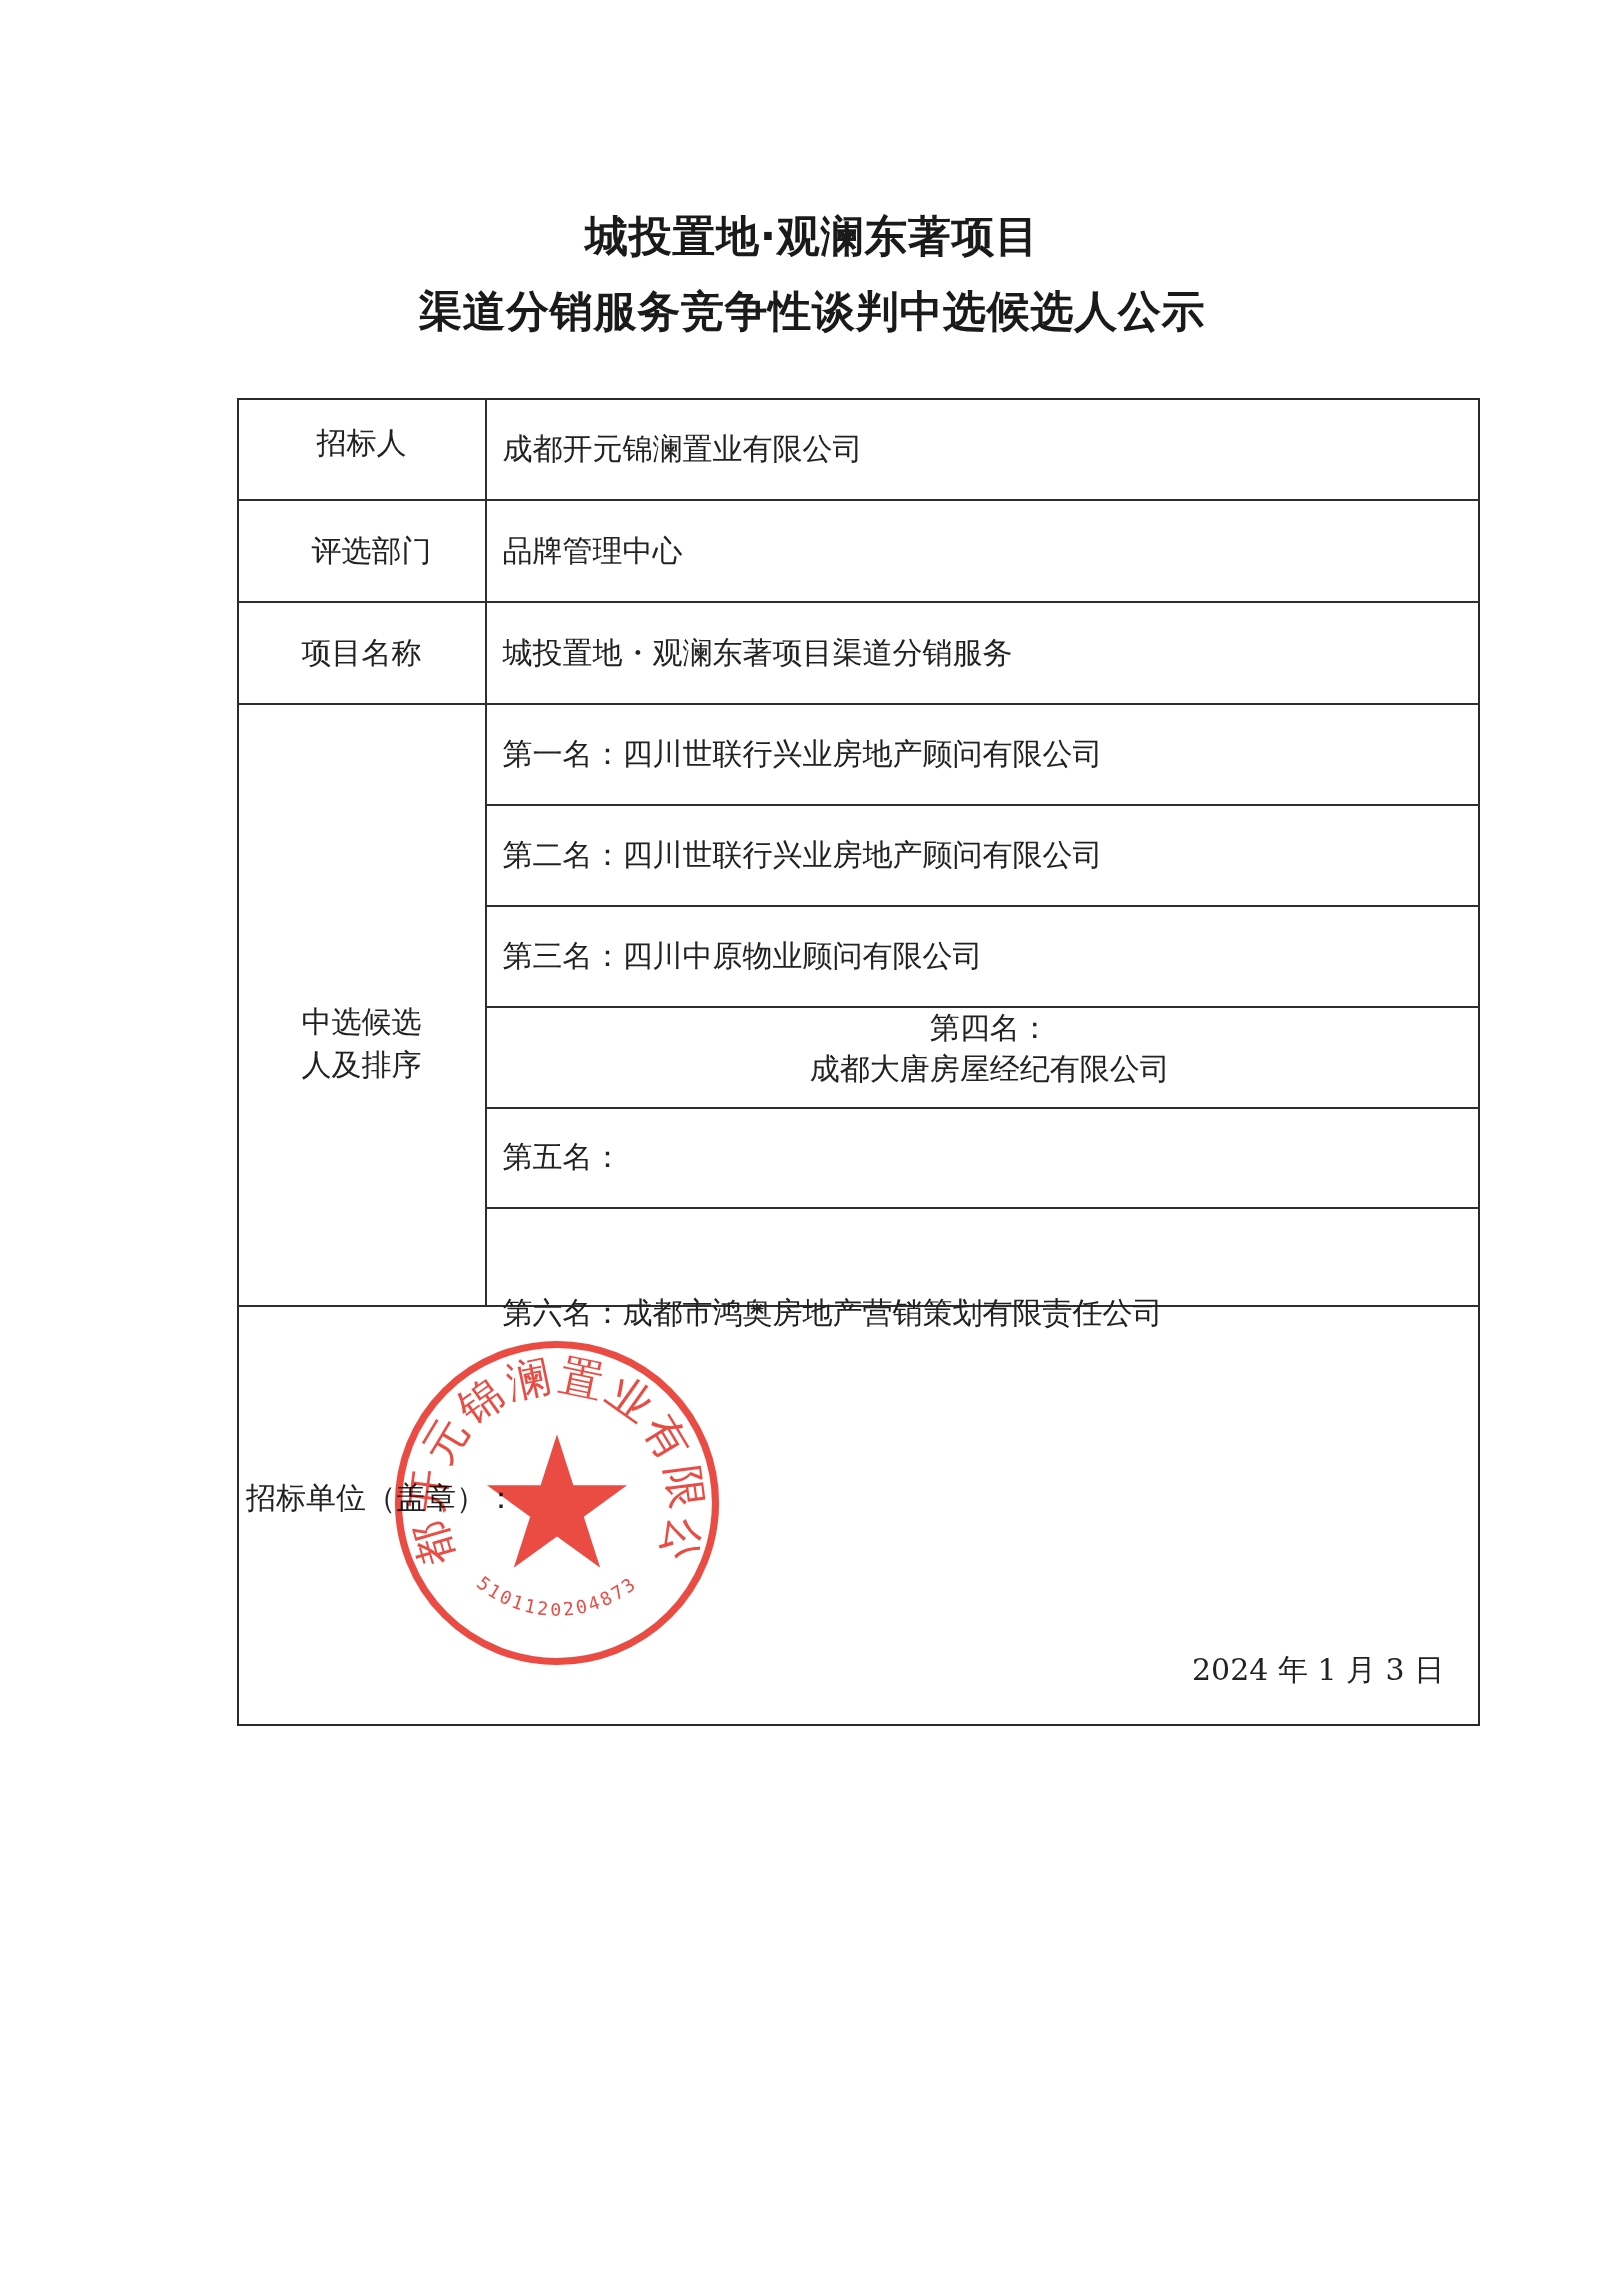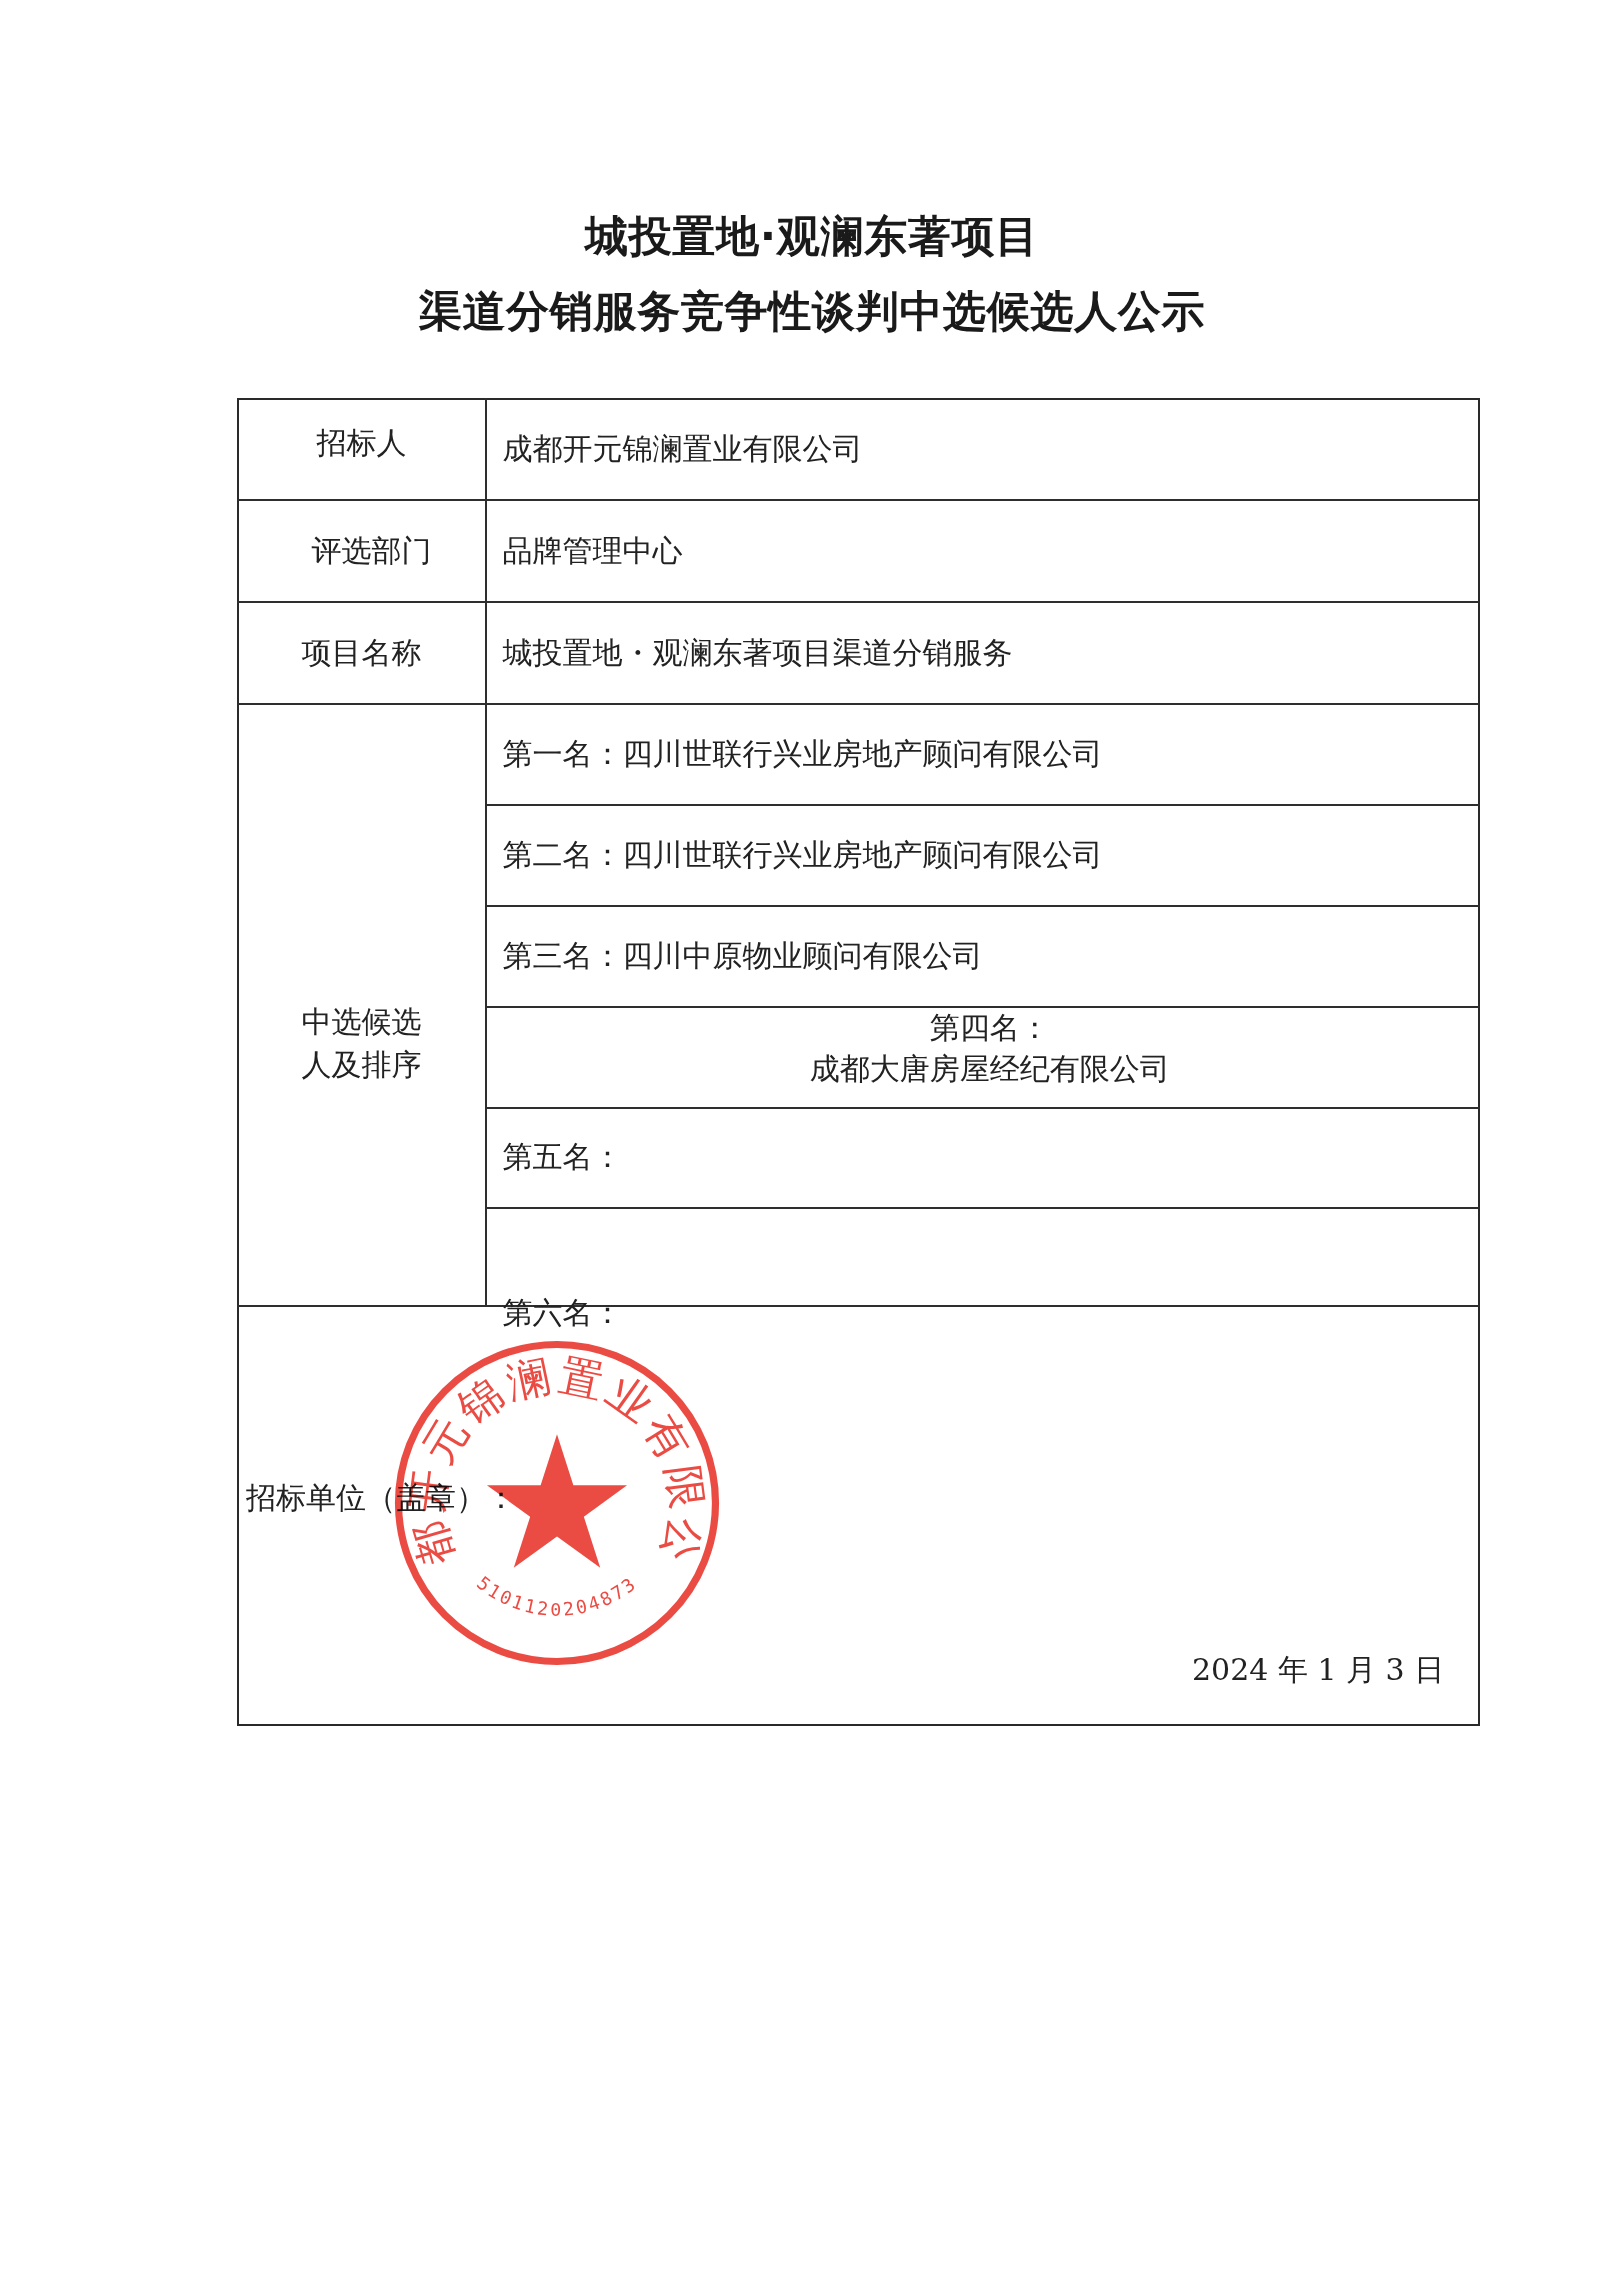--- a/index.html
+++ b/index.html
@@ -151,20 +151,21 @@
 </div>
 <div class="value-cell" style="top:1008px; height:99px;flex-direction:column;">
   <span>第四名：</span>
     <span>成都大唐房屋经纪有限公司</span>
 </div>
 <div class="value-cell" style="top:1108px; height:99px;">
   <span>第五名：</span>
 </div>
 <div class="value-cell" style="top:1270px; height:86px;text-align:center;">
   <span>第六名：</span>
+    <span>成都市鸿奥房地产营销策划有限责任公司</span>
 </div>
 
 <div class="seal-label">招标单位（盖章）：</div>
 <div class="date">2024 年 1 月 3 日</div>
 
 <svg class="stamp" viewBox="0 0 510 510" xmlns="http://www.w3.org/2000/svg">
   <defs>
     <path id="sealArc" d="M 95 330 A 175 175 0 1 1 415 330"></path>
     <path id="sealNumArc" d="M 110 360 A 190 190 0 0 0 400 360"></path>
   </defs>

